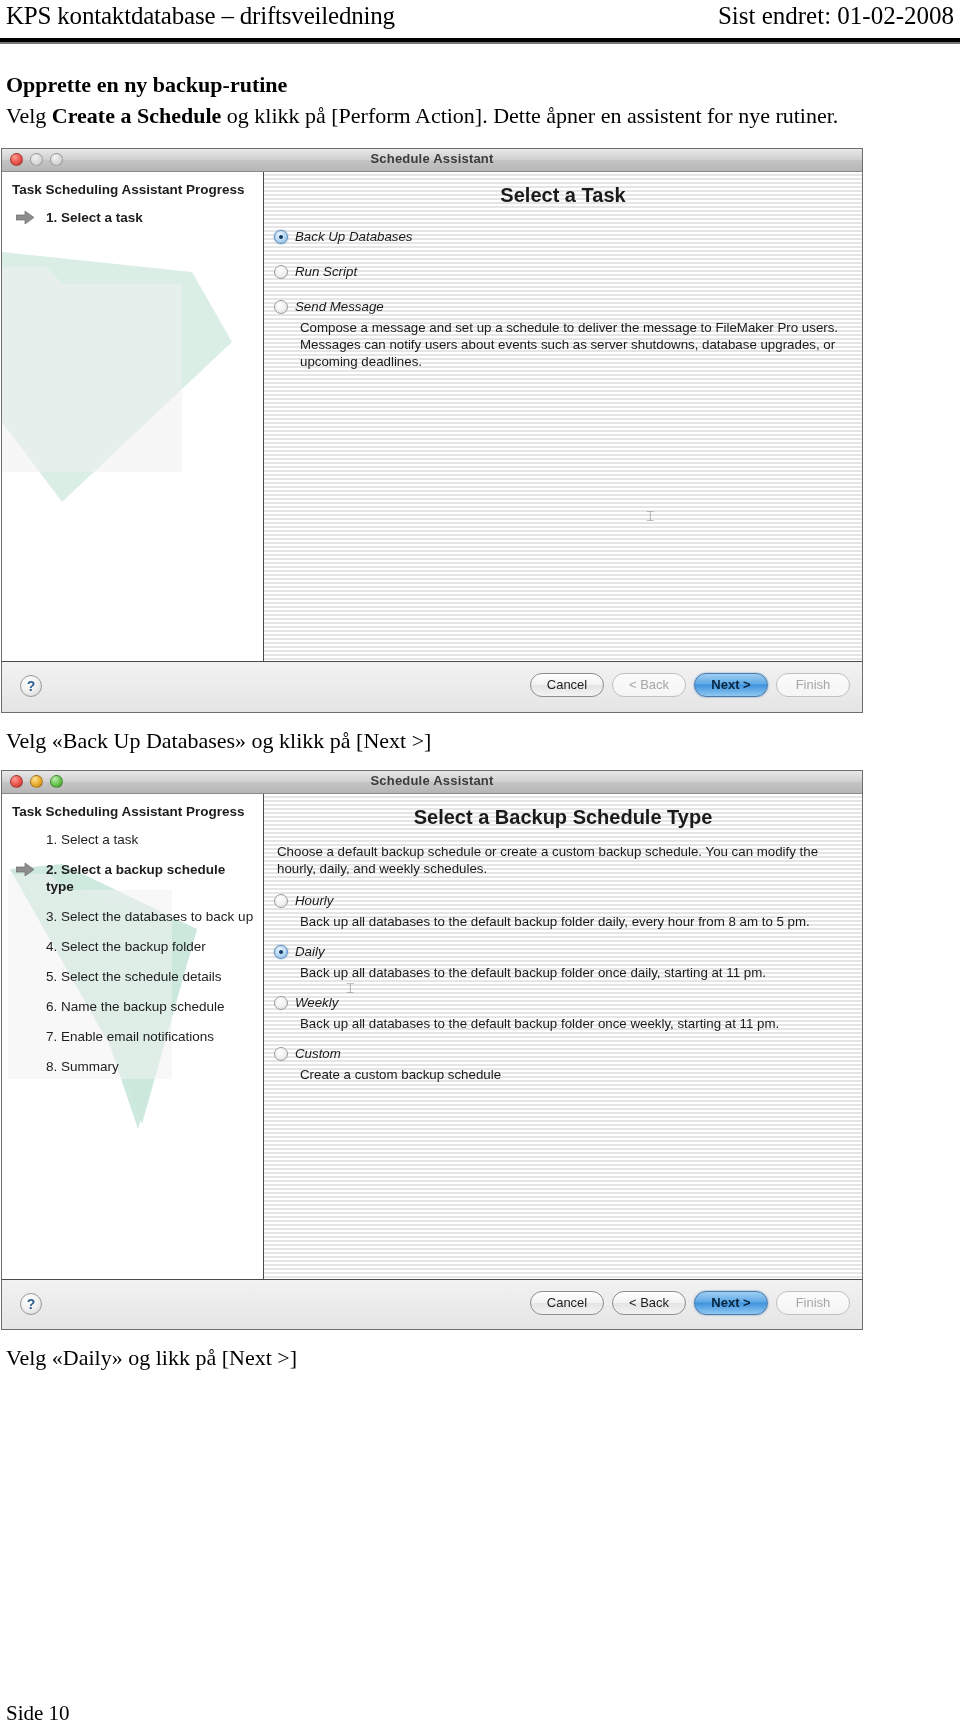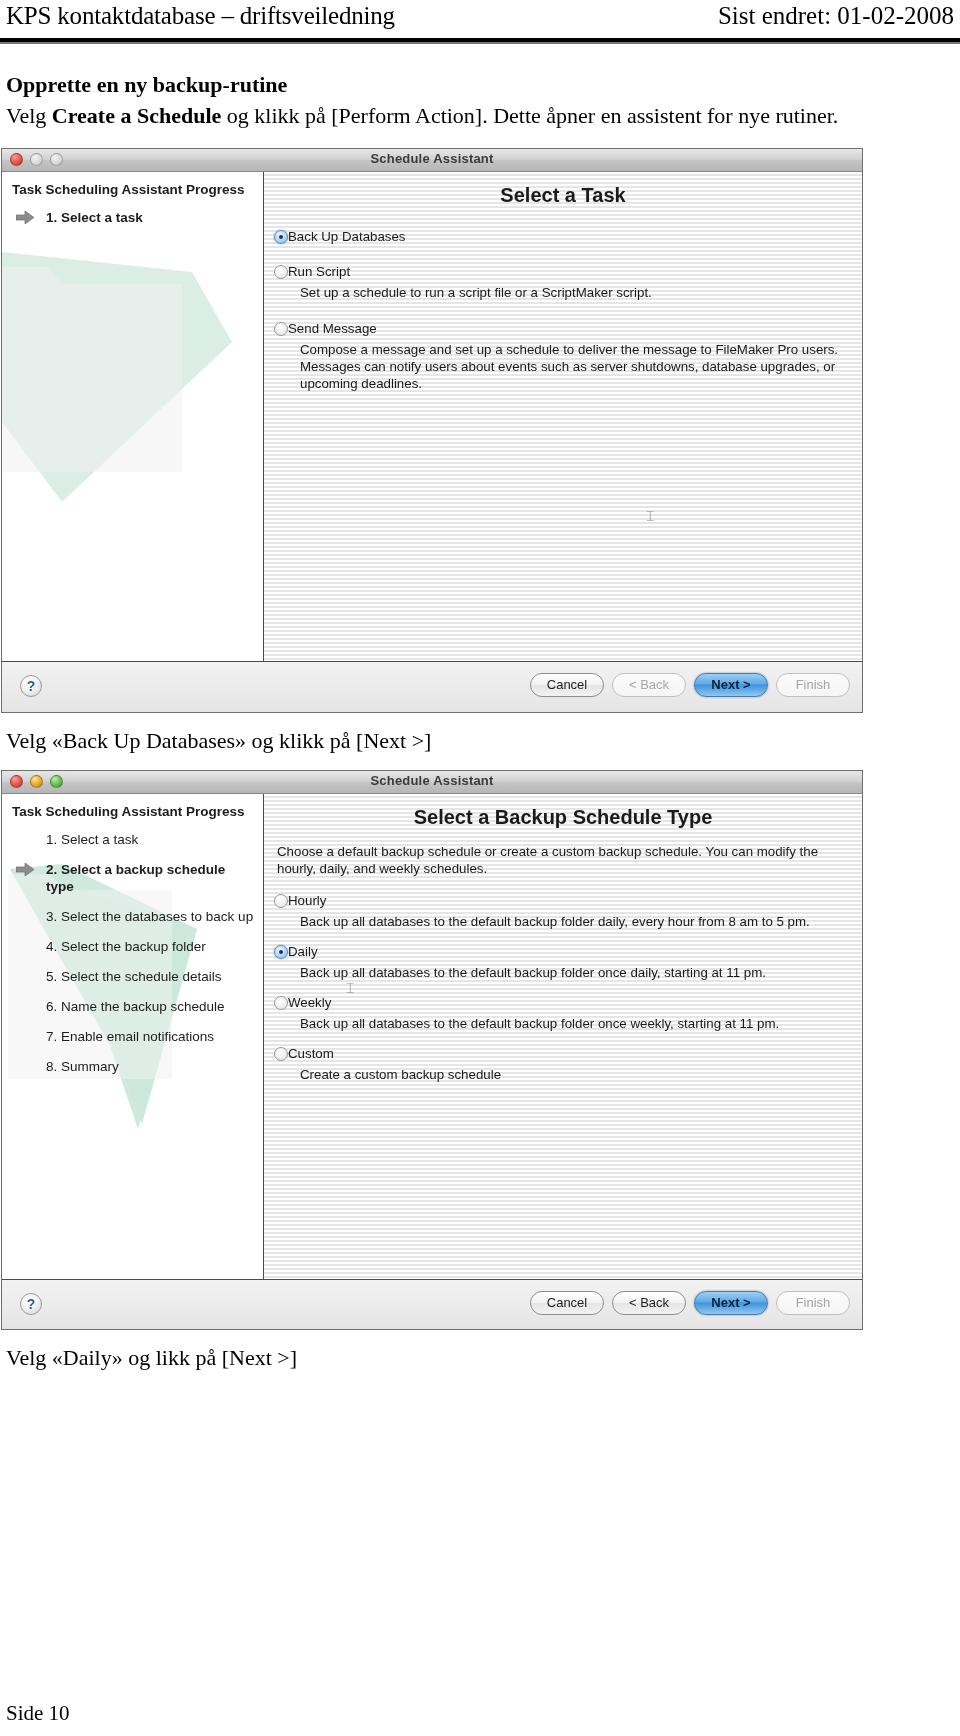--- a/index.html
+++ b/index.html
@@ -199,21 +199,22 @@
     line-height: 17px;
     margin: 14px 16px 0 13px;
   }
   .opt {
     margin: 16px 0 0 10px;
     position: relative;
   }
   .opt-head {
     display: flex;
     align-items: center;
-    gap: 0;
+    gap: 7px;
+    font-style: italic;
   }
   .radio {
     width: 14px;
     height: 14px;
     border-radius: 50%;
     box-sizing: border-box;
     flex: 0 0 14px;
     margin-top: 1px;
     background: radial-gradient(circle at 40% 32%, #ffffff 0%, #f0f0f0 55%, #d6d6d6 100%);
     border: 1px solid #9a9a9a;
@@ -373,21 +374,20 @@
           <span class="radio on"></span>
           <span class="opt-label">Back Up Databases</span>
         </div>
       </div>
 
       <div class="opt" style="margin-top:20px;">
         <div class="opt-head">
           <span class="radio"></span>
           <span class="opt-label">Run Script</span>
         </div>
-        <div class="opt-desc">Set up a schedule to run a script file or a ScriptMaker script.</div>
       </div>
 
       <div class="opt" style="margin-top:20px;">
         <div class="opt-head">
           <span class="radio"></span>
           <span class="opt-label">Send Message</span>
         </div>
         <div class="opt-desc">Compose a message and set up a schedule to deliver the message to FileMaker Pro users. Messages can notify users about events such as server shutdowns, database upgrades, or upcoming deadlines.</div>
       </div>
 

